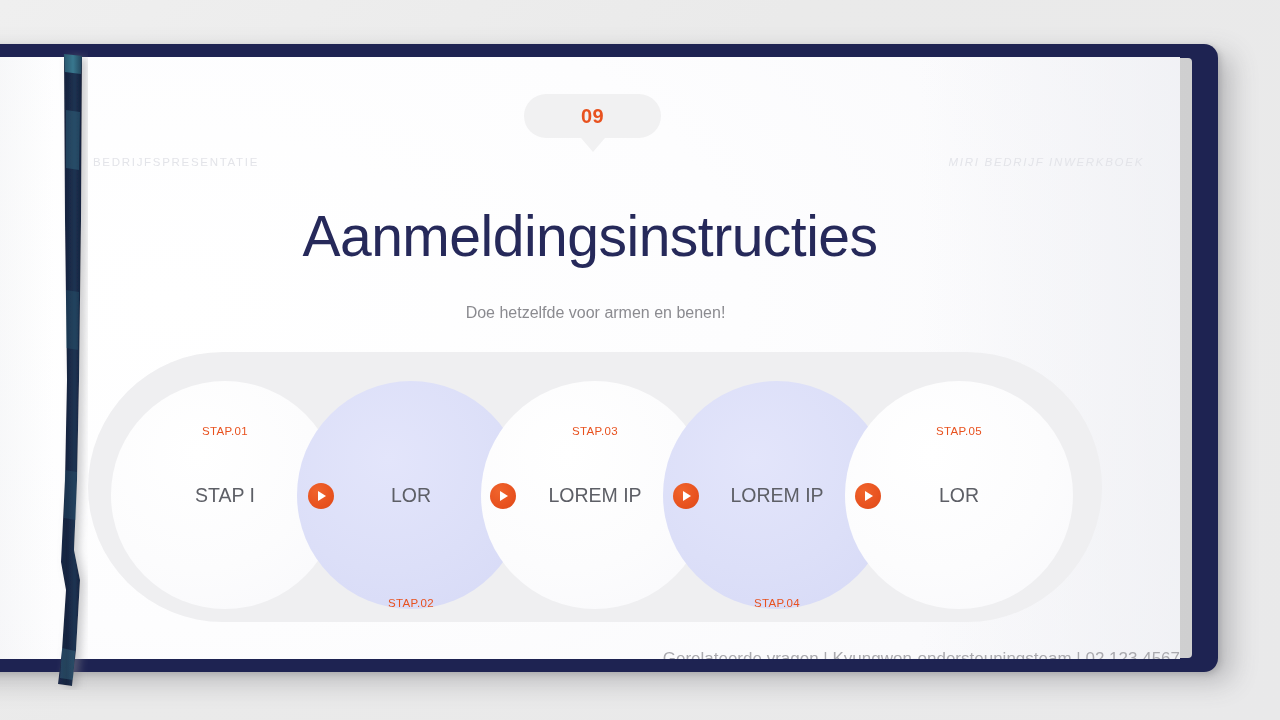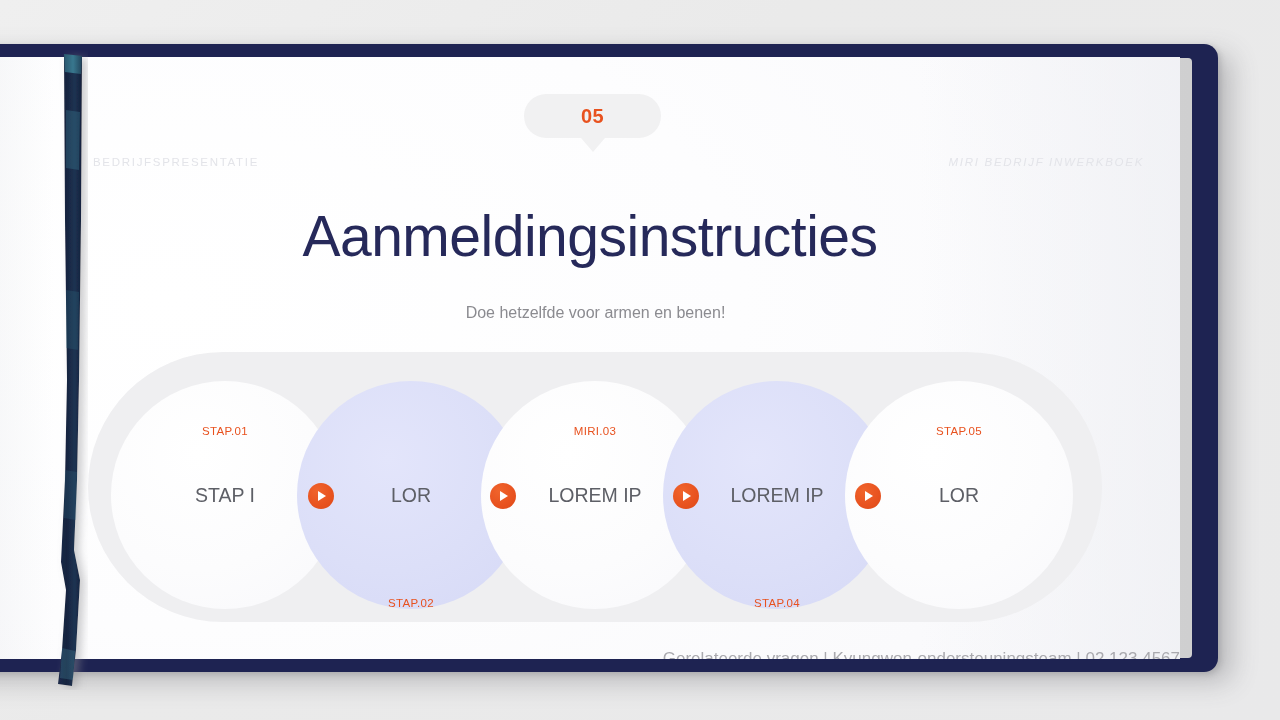--- a/index.html
+++ b/index.html
@@ -179,21 +179,21 @@
     <div id="page-gutter"></div>
     <div id="page-sheen"></div>
 
     <div id="slide">
 
       <div class="kicker" id="kicker-left">BEDRIJFSPRESENTATIE</div>
 
       <div class="kicker" id="kicker-right">MIRI BEDRIJF INWERKBOEK</div>
 
       <div id="num-bubble">
-        <span id="num-text">05</span>
+        <span id="num-text">09</span>
         <span id="num-bubble-tail"></span>
       </div>
 
       <h1 id="slide-title">Aanmeldingsinstructies</h1>
 
       <div id="slide-subtitle">Doe hetzelfde voor armen en benen!</div>
 
       <div id="band"></div>
 
       <div class="step light" id="step-1">
@@ -204,21 +204,21 @@
       </div>
 
       <div class="step violet" id="step-2">
         <div class="step-label">STAP.02</div>
         <div class="step-body">
           <div>LOR</div>
         </div>
       </div>
 
       <div class="step light" id="step-3">
-        <div class="step-label">MIRI.03</div>
+        <div class="step-label">STAP.03</div>
         <div class="step-body">
           <div>LOREM IP</div>
         </div>
       </div>
 
       <div class="step violet" id="step-4">
         <div class="step-label">STAP.04</div>
         <div class="step-body">
           <div>LOREM IP</div>
         </div>

